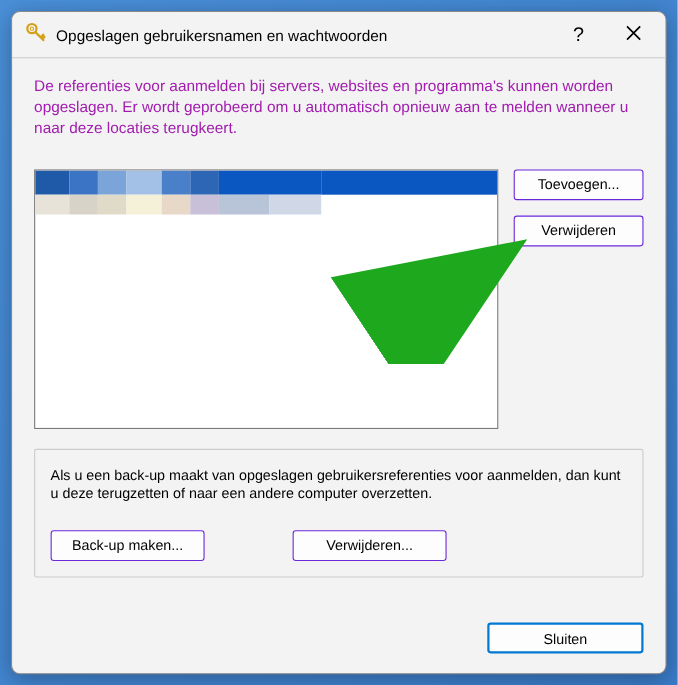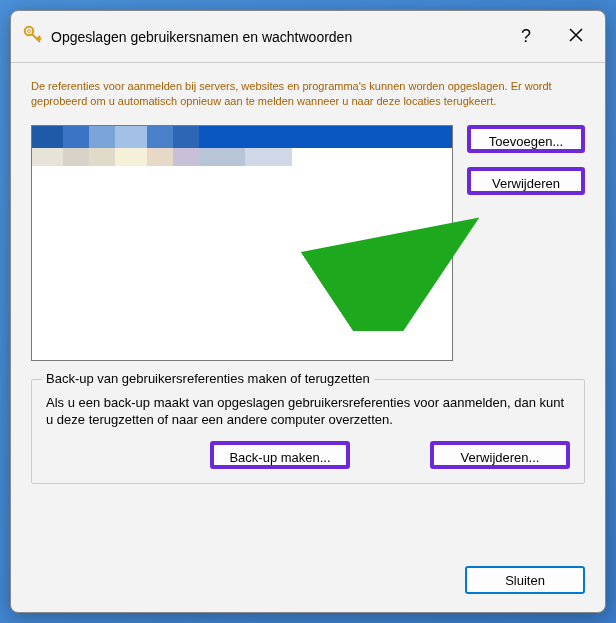--- a/index.html
+++ b/index.html
@@ -26,21 +26,21 @@
       display: flex;
       flex-direction: column;
       box-shadow: 0 4px 20px rgba(0,0,0,0.3);
       position: relative;
     }
     .titlebar {
       display: flex;
       align-items: center;
       padding: 8px 12px;
       border-bottom: 1px solid #ccc;
-      height: 52px;
+      height: 42px;
     }
     .titlebar-icon {
       margin-right: 8px;
       flex-shrink: 0;
     }
     .titlebar-title {
       flex: 1;
       font-size: 14px;
       color: #000;
     }
@@ -60,24 +60,24 @@
       padding: 4px 10px;
       border-radius: 4px;
     }
     .content {
       padding: 16px 20px 16px 20px;
       flex: 1;
       display: flex;
       flex-direction: column;
     }
     .description {
-      font-size: 11px;
+      font-size: 14px;
       line-height: 1.35;
-      color: #a16207;
-      margin-bottom: 16px;
+      color: #a21caf;
+      margin-bottom: 28px;
     }
     .main-row {
       display: flex;
       gap: 14px;
       margin-bottom: 14px;
     }
     .listbox {
       flex: 1;
       height: 236px;
       background: white;
@@ -90,21 +90,21 @@
     .mosaic-below { position: absolute; top: 22px; left: 0; height: 18px; display: flex; width: 62%; }
     .mosaic-below div { height: 18px; }
     .side-buttons {
       width: 118px;
       display: flex;
       flex-direction: column;
       gap: 14px;
     }
     .btn {
       background: #fdfdfd;
-      border: 4px solid #6d28d9;
+      border: 1px solid #6d28d9;
       border-radius: 3px;
       padding: 5px 8px;
       font-size: 13px;
       font-family: inherit;
       cursor: pointer;
       text-align: center;
       height: 28px;
     }
     .btn-primary {
       border: 2px solid #0078d4;
@@ -120,38 +120,37 @@
       position: absolute;
       top: -9px;
       left: 10px;
       background: #f3f3f3;
       padding: 0 4px;
       font-size: 13px;
     }
     .groupbox-text {
       font-size: 13px;
       line-height: 1.35;
-      margin-bottom: 12px;
+      margin-bottom: 24px;
       margin-top: 4px;
     }
     .groupbox-buttons {
       display: flex;
       gap: 80px;
-      justify-content: flex-end;
     }
     .groupbox-buttons .btn {
       width: 140px;
     }
     .footer {
       display: flex;
       justify-content: flex-end;
       padding: 0 20px 18px 20px;
     }
     .footer .btn {
-      width: 120px;
+      width: 142px;
     }
     .arrow-overlay {
       position: absolute;
       pointer-events: none;
       top: 180px;
       left: 280px;
     }
   </style>
 </head>
 <body>
@@ -202,21 +201,20 @@
           <div style="width:18%;background:#d0d8e8"></div>
         </div>
       </div>
       <div class="side-buttons">
         <button class="btn">Toevoegen...</button>
         <button class="btn">Verwijderen</button>
       </div>
     </div>
 
     <div class="groupbox">
-      <div class="groupbox-title">Back-up van gebruikersreferenties maken of terugzetten</div>
       <div class="groupbox-text">Als u een back-up maakt van opgeslagen gebruikersreferenties voor aanmelden, dan kunt u deze terugzetten of naar een andere computer overzetten.</div>
       <div class="groupbox-buttons">
         <button class="btn">Back-up maken...</button>
         <button class="btn">Verwijderen...</button>
       </div>
     </div>
   </div>
 
   <div class="footer">
     <button class="btn btn-primary">Sluiten</button>

